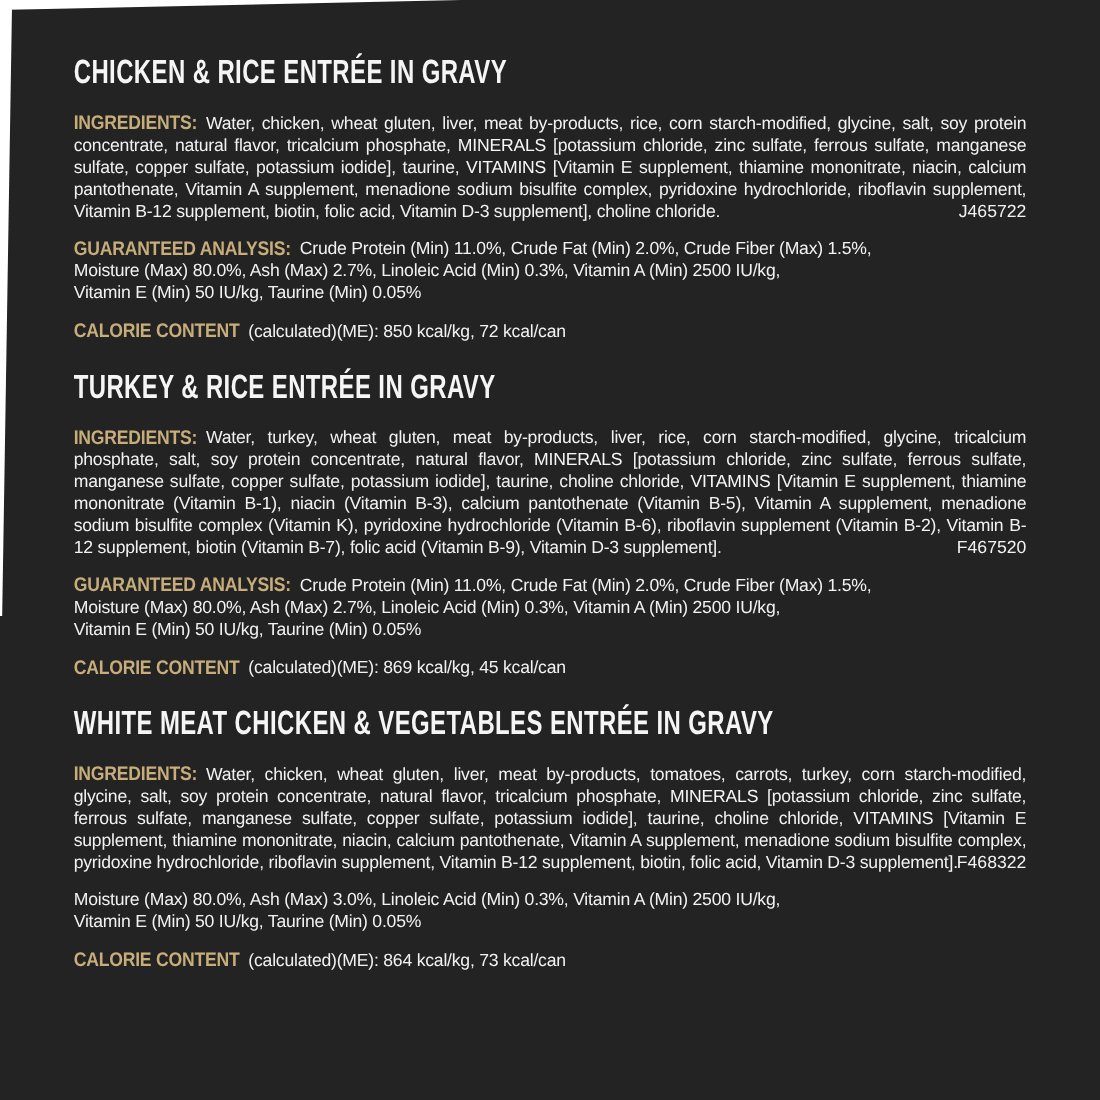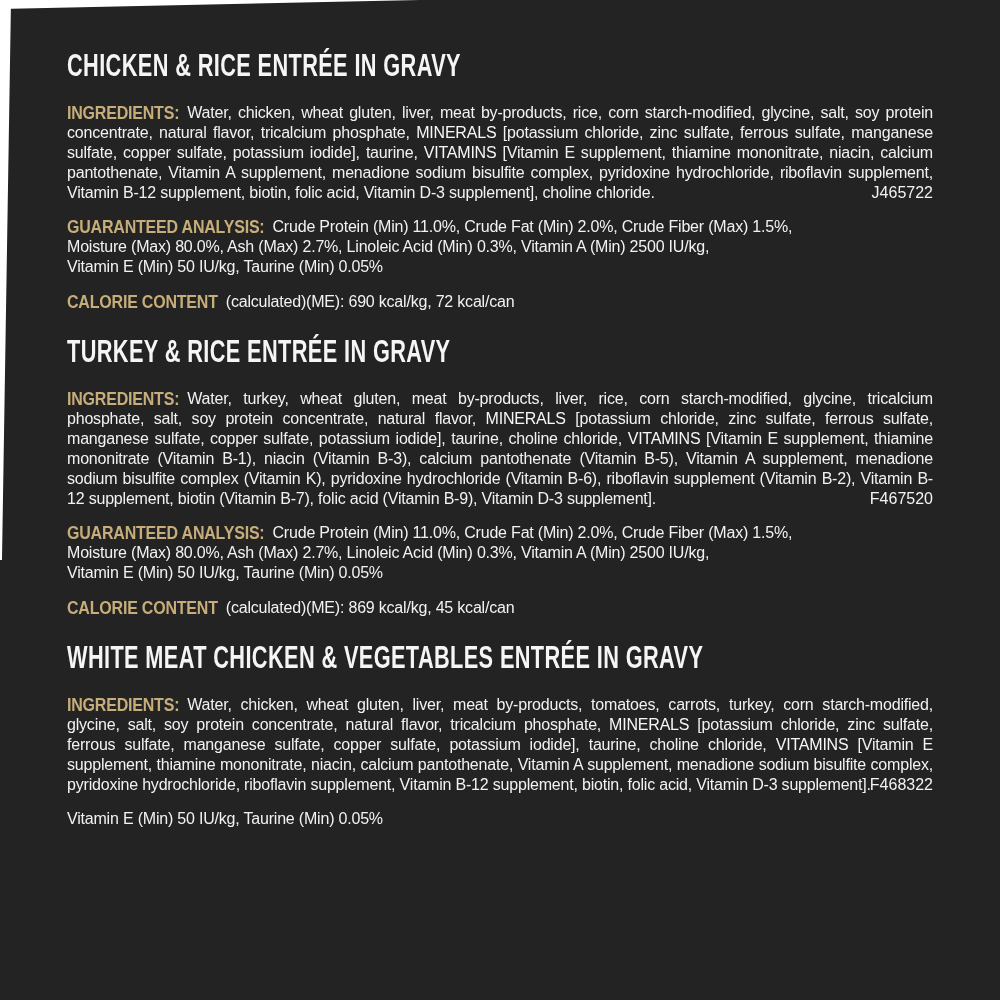--- a/index.html
+++ b/index.html
@@ -75,37 +75,39 @@
 <div class="label-panel">
 
   <section>
     <h2 class="title">CHICKEN &amp; RICE ENTRÉE IN GRAVY</h2>
     <div class="para ing"><span class="gold">INGREDIENTS:</span><span>Water, chicken, wheat gluten, liver, meat by-products, rice, corn starch-modified, glycine, salt, soy protein concentrate, natural flavor, tricalcium phosphate, </span><b>MINERALS</b><span> [potassium chloride, zinc sulfate, ferrous sulfate, manganese sulfate, copper sulfate, potassium iodide], taurine, </span><b>VITAMINS</b><span> [Vitamin E supplement, thiamine mononitrate, niacin, calcium pantothenate, Vitamin A supplement, menadione sodium bisulfite complex, pyridoxine hydrochloride, riboflavin supplement, Vitamin B-12 supplement, biotin, folic acid, Vitamin D-3 supplement], choline chloride.</span><span class="code">J465722</span></div>
     <div class="para ga">
       <div><span class="gold">GUARANTEED ANALYSIS:</span><span>Crude Protein (Min)  11.0%, Crude Fat (Min) 2.0%, Crude Fiber (Max) 1.5%,</span></div>
       <div>Moisture (Max) 80.0%, Ash (Max) 2.7%, Linoleic Acid (Min) 0.3%, Vitamin A (Min) 2500 IU/kg,</div>
       <div>Vitamin E (Min) 50 IU/kg, Taurine (Min) 0.05%</div>
     </div>
-    <div class="para cal"><span class="gold">CALORIE CONTENT</span><span>(calculated)(ME): 690 kcal/kg, 72 kcal/can</span></div>
+    <div class="para cal"><span class="gold">CALORIE CONTENT</span><span>(calculated)(ME): 850 kcal/kg, 72 kcal/can</span></div>
   </section>
 
   <section>
     <h2 class="title">TURKEY &amp; RICE ENTRÉE IN GRAVY</h2>
     <div class="para ing"><span class="gold">INGREDIENTS:</span><span>Water, turkey, wheat gluten, meat by-products, liver, rice, corn starch-modified, glycine, tricalcium phosphate, salt, soy protein concentrate, natural flavor, </span><b>MINERALS</b><span> [potassium chloride, zinc sulfate, ferrous sulfate, manganese sulfate, copper sulfate, potassium iodide], taurine, choline chloride, </span><b>VITAMINS</b><span> [Vitamin E supplement, thiamine mononitrate (Vitamin B-1), niacin (Vitamin B-3), calcium pantothenate (Vitamin B-5), Vitamin A supplement, menadione sodium bisulfite complex (Vitamin K), pyridoxine hydrochloride (Vitamin B-6), riboflavin supplement (Vitamin B-2), Vitamin B-12 supplement, biotin (Vitamin B-7), folic acid (Vitamin B-9), Vitamin D-3 supplement].</span><span class="code">F467520</span></div>
     <div class="para ga">
       <div><span class="gold">GUARANTEED ANALYSIS:</span><span>Crude Protein (Min)  11.0%, Crude Fat (Min) 2.0%, Crude Fiber (Max) 1.5%,</span></div>
       <div>Moisture (Max) 80.0%, Ash (Max) 2.7%, Linoleic Acid (Min) 0.3%, Vitamin A (Min) 2500 IU/kg,</div>
       <div>Vitamin E (Min) 50 IU/kg, Taurine (Min) 0.05%</div>
     </div>
     <div class="para cal"><span class="gold">CALORIE CONTENT</span><span>(calculated)(ME): 869 kcal/kg, 45 kcal/can</span></div>
   </section>
 
   <section>
     <h2 class="title">WHITE MEAT CHICKEN &amp; VEGETABLES ENTRÉE IN GRAVY</h2>
     <div class="para ing"><span class="gold">INGREDIENTS:</span><span>Water, chicken, wheat gluten, liver, meat by-products, tomatoes, carrots, turkey, corn starch-modified, glycine, salt, soy protein concentrate, natural flavor, tricalcium phosphate, </span><b>MINERALS</b><span> [potassium chloride, zinc sulfate, ferrous sulfate, manganese sulfate, copper sulfate, potassium iodide], taurine, choline chloride, </span><b>VITAMINS</b><span> [Vitamin E supplement, thiamine mononitrate, niacin, calcium pantothenate, Vitamin A supplement, menadione sodium bisulfite complex, pyridoxine hydrochloride, riboflavin supplement, Vitamin B-12 supplement, biotin, folic acid, Vitamin D-3 supplement].</span><span class="code">F468322</span></div>
     <div class="para ga">
+      <div>Moisture (Max) 80.0%, Ash (Max) 3.0%, Linoleic Acid (Min) 0.3%, Vitamin A (Min) 2500 IU/kg,</div>
       <div>Vitamin E (Min) 50 IU/kg, Taurine (Min) 0.05%</div>
     </div>
+    <div class="para cal"><span class="gold">CALORIE CONTENT</span><span>(calculated)(ME): 864 kcal/kg, 73 kcal/can</span></div>
   </section>
 
   <div class="edge-sliver-left"></div>
   <div class="edge-sliver-top"></div>
 </div>
 
 </body></html>

